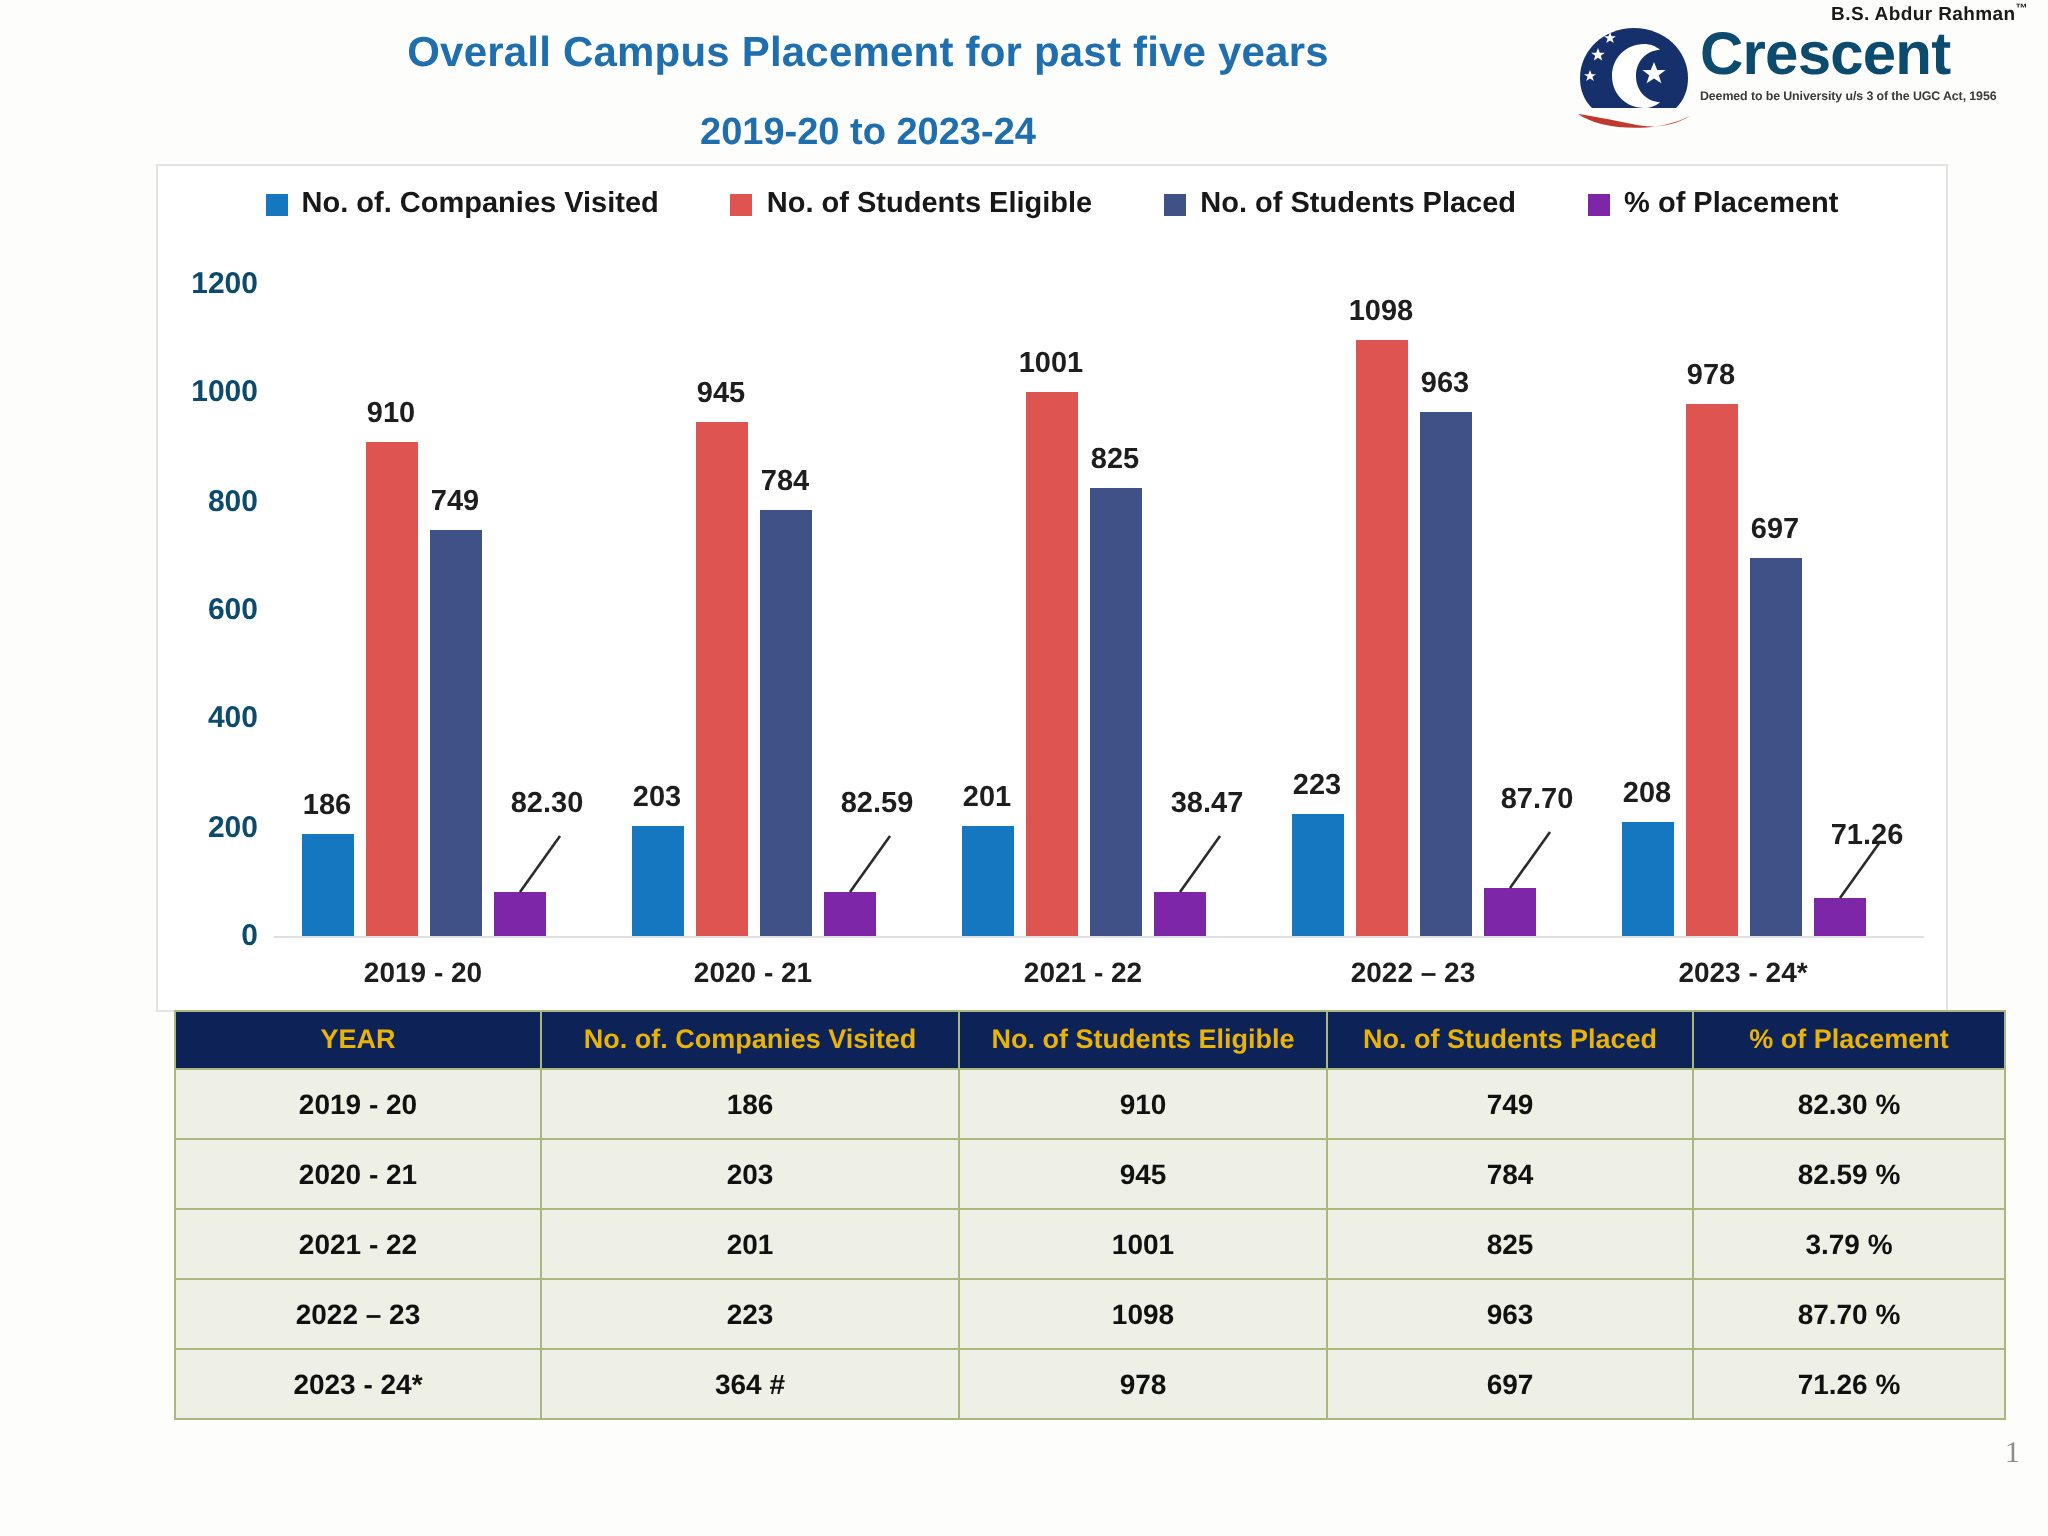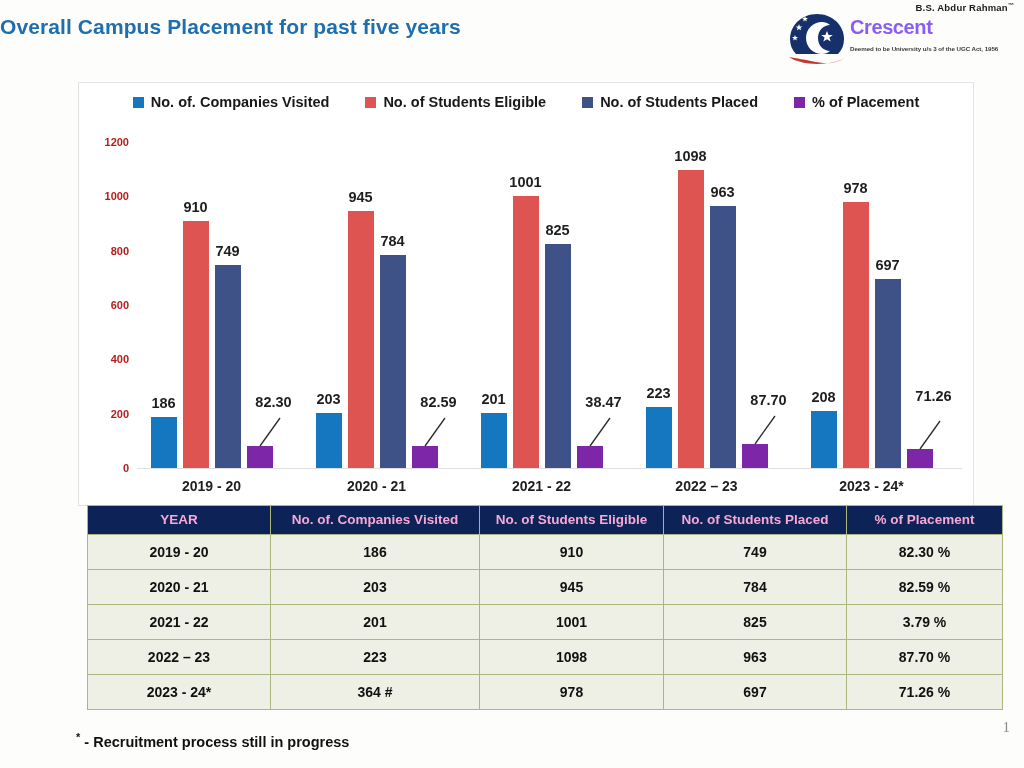--- a/index.html
+++ b/index.html
@@ -16,21 +16,22 @@
     overflow: hidden;
     -webkit-font-smoothing: antialiased;
   }
 
   
   #title-block {
     position: absolute;
     left: 0;
     top: 12px;
     width: 780px;
-    text-align: left;
+    text-align: center;
+    padding-left: 44px;
   }
   #title-line1 {
     font-size: 21px;
     font-weight: bold;
     color: #1f6ead;
     letter-spacing: .1px;
     line-height: 30px;
   }
   #title-line2 {
     font-size: 19px;
@@ -68,23 +69,23 @@
     width: 62px;
     height: 58px;
   }
   #logo-text-wrap {
     position: absolute;
     left: 64px;
     top: 10px;
     width: 166px;
   }
   #logo-name {
-    font-size: 20px;
-    font-weight: bold;
-    color: #8b5cf6;
+    font-size: 30px;
+    font-weight: bold;
+    color: #0c4a6e;
     line-height: 31px;
     letter-spacing: -0.4px;
   }
   #logo-sub {
     font-size: 11.2px;
     font-weight: bold;
     color: #15306b;
     line-height: 13px;
     letter-spacing: -0.15px;
   }
@@ -139,23 +140,23 @@
     position: absolute;
     left: 0;
     top: 0;
     width: 896px;
     height: 424px;
   }
   .ytick {
     position: absolute;
     width: 46px;
     text-align: right;
-    font-size: 11px;
-    font-weight: bold;
-    color: #b91c1c;
+    font-size: 15px;
+    font-weight: bold;
+    color: #0c4a6e;
     transform: translateY(-50%);
   }
   #axis-line {
     position: absolute;
     left: 58px;
     width: 825px;
     height: 1px;
     background: #e0e0e0;
   }
   .bar {
@@ -188,21 +189,21 @@
   #data-table {
     position: absolute;
     left: 87px;
     top: 505px;
     width: 880px;
     border-collapse: collapse;
     table-layout: fixed;
   }
   #data-table th {
     background: #0d2257;
-    color: #f9a8d4;
+    color: #eab308;
     font-size: 13.5px;
     font-weight: bold;
     line-height: 16px;
     padding: 6px 3px;
     border: 1px solid #aab77e;
     text-align: center;
   }
   #data-table td {
     background: #eef0e6;
     color: #111111;
@@ -241,20 +242,21 @@
     font-family: "Liberation Serif", serif;
     font-size: 15px;
     color: #8c8c8c;
   }
 </style>
 </head>
 <body>
 
 <div id="title-block">
   <div id="title-line1">Overall Campus Placement for past five years</div>
+  <div id="title-line2">2019-20 to 2023-24</div>
 </div>
 
 <div id="logo-block">
   <div id="logo-tagline-top">
     <span>B.S. Abdur Rahman</span><span id="logo-tm">™</span>
   </div>
   <svg id="logo-mark" viewBox="0 0 62 58">
     <path d="M31 3 C16 3 4 14 4 28 C4 34 6 39 10 43 L52 43 C56 39 58 34 58 28 C58 14 46 3 31 3 Z" fill="#15306b"></path>
     <path d="M36 11 C27 11 20 18 20 27 C20 36 27 43 36 43 C39 43 42 42 44 40 C38 40 32 35 32 27 C32 19 38 14 44 14 C42 12 39 11 36 11 Z" fill="#ffffff"></path>
     <polygon points="41,20 42.6,24 46.8,24 43.4,26.6 44.7,30.6 41,28.2 37.3,30.6 38.6,26.6 35.2,24 39.4,24" fill="#ffffff"></polygon>
@@ -345,21 +347,21 @@
         <line x1="6" y1="34" x2="26" y2="6" stroke="#2b2b2b" stroke-width="1.3"></line>
       </svg>
       <div class="xtick" style="left: 627.5px; top: 395px;">2022 – 23</div>
       <div class="bar" style="left: 731.5px; width: 26px; height: 56.5067px; top: 328.493px; background: rgb(21, 119, 192);"></div>
       <div class="bar-label" style="left: 744.5px; top: 306.493px;">208</div>
       <div class="bar" style="left: 763.5px; width: 26px; height: 265.69px; top: 119.31px; background: rgb(221, 84, 80);"></div>
       <div class="bar-label" style="left: 776.5px; top: 97.31px;">978</div>
       <div class="bar" style="left: 795.5px; width: 26px; height: 189.352px; top: 195.648px; background: rgb(63, 82, 136);"></div>
       <div class="bar-label" style="left: 808.5px; top: 173.648px;">697</div>
       <div class="bar" style="left: 827.5px; width: 26px; height: 19.359px; top: 365.641px; background: rgb(125, 39, 168);"></div>
-      <div class="bar-label" style="left: 854.5px; top: 305px;">71.26</div>
+      <div class="bar-label" style="left: 854.5px; top: 327px;">71.26</div>
       <svg class="leader" width="40" height="40" style="left: 834.5px; top: 331.641px;">
         <line x1="6" y1="34" x2="26" y2="6" stroke="#2b2b2b" stroke-width="1.3"></line>
       </svg>
       <div class="xtick" style="left: 792.5px; top: 395px;">2023 - 24*</div>
     </div>
 </div>
 
 <table id="data-table">
   <thead>
     <tr id="table-header-row">
@@ -403,18 +405,14 @@
         <td>2023 - 24*</td>
         <td>364 #</td>
         <td>978</td>
         <td>697</td>
         <td>71.26 %</td>
       </tr>
     </tbody>
 </table>
 
 <div id="footnotes">
-  <div class="footnote" id="footnote-1">
-    <span class="fn-marker-sup">*</span>
-    <span>- Recruitment process still  in progress</span>
-  </div>
 </div>
 <div id="page-number">1</div>
 
 </body></html>

